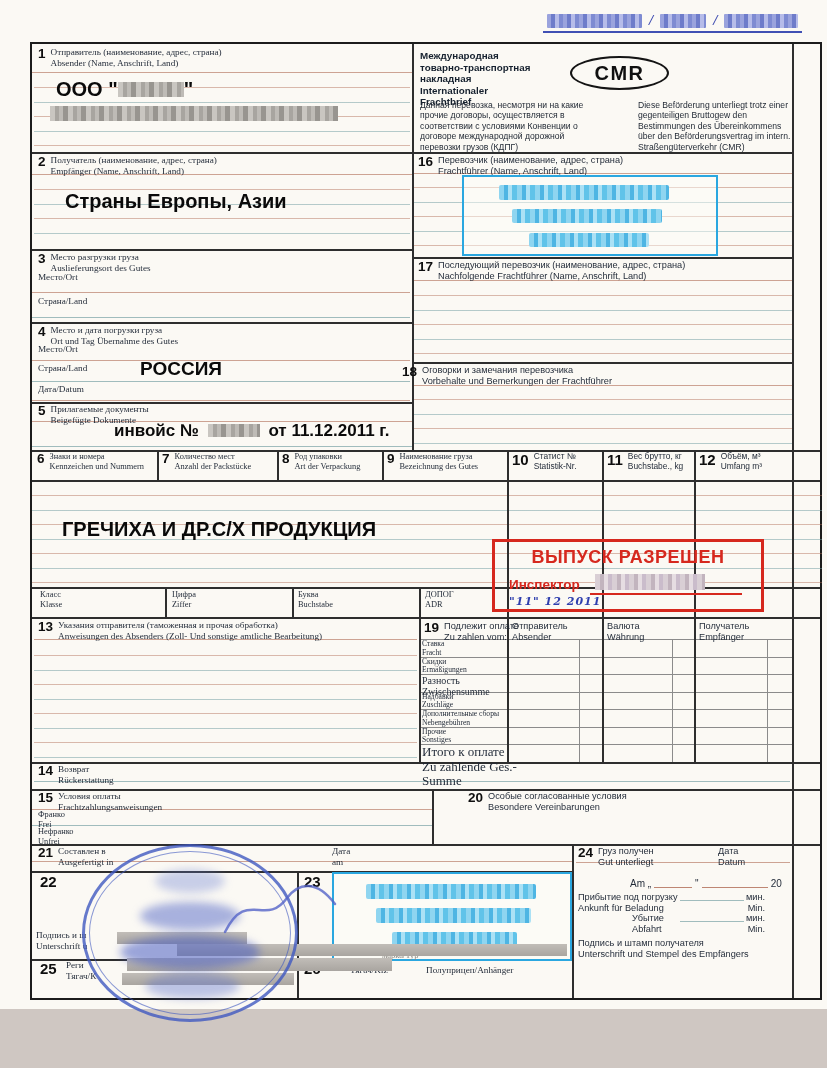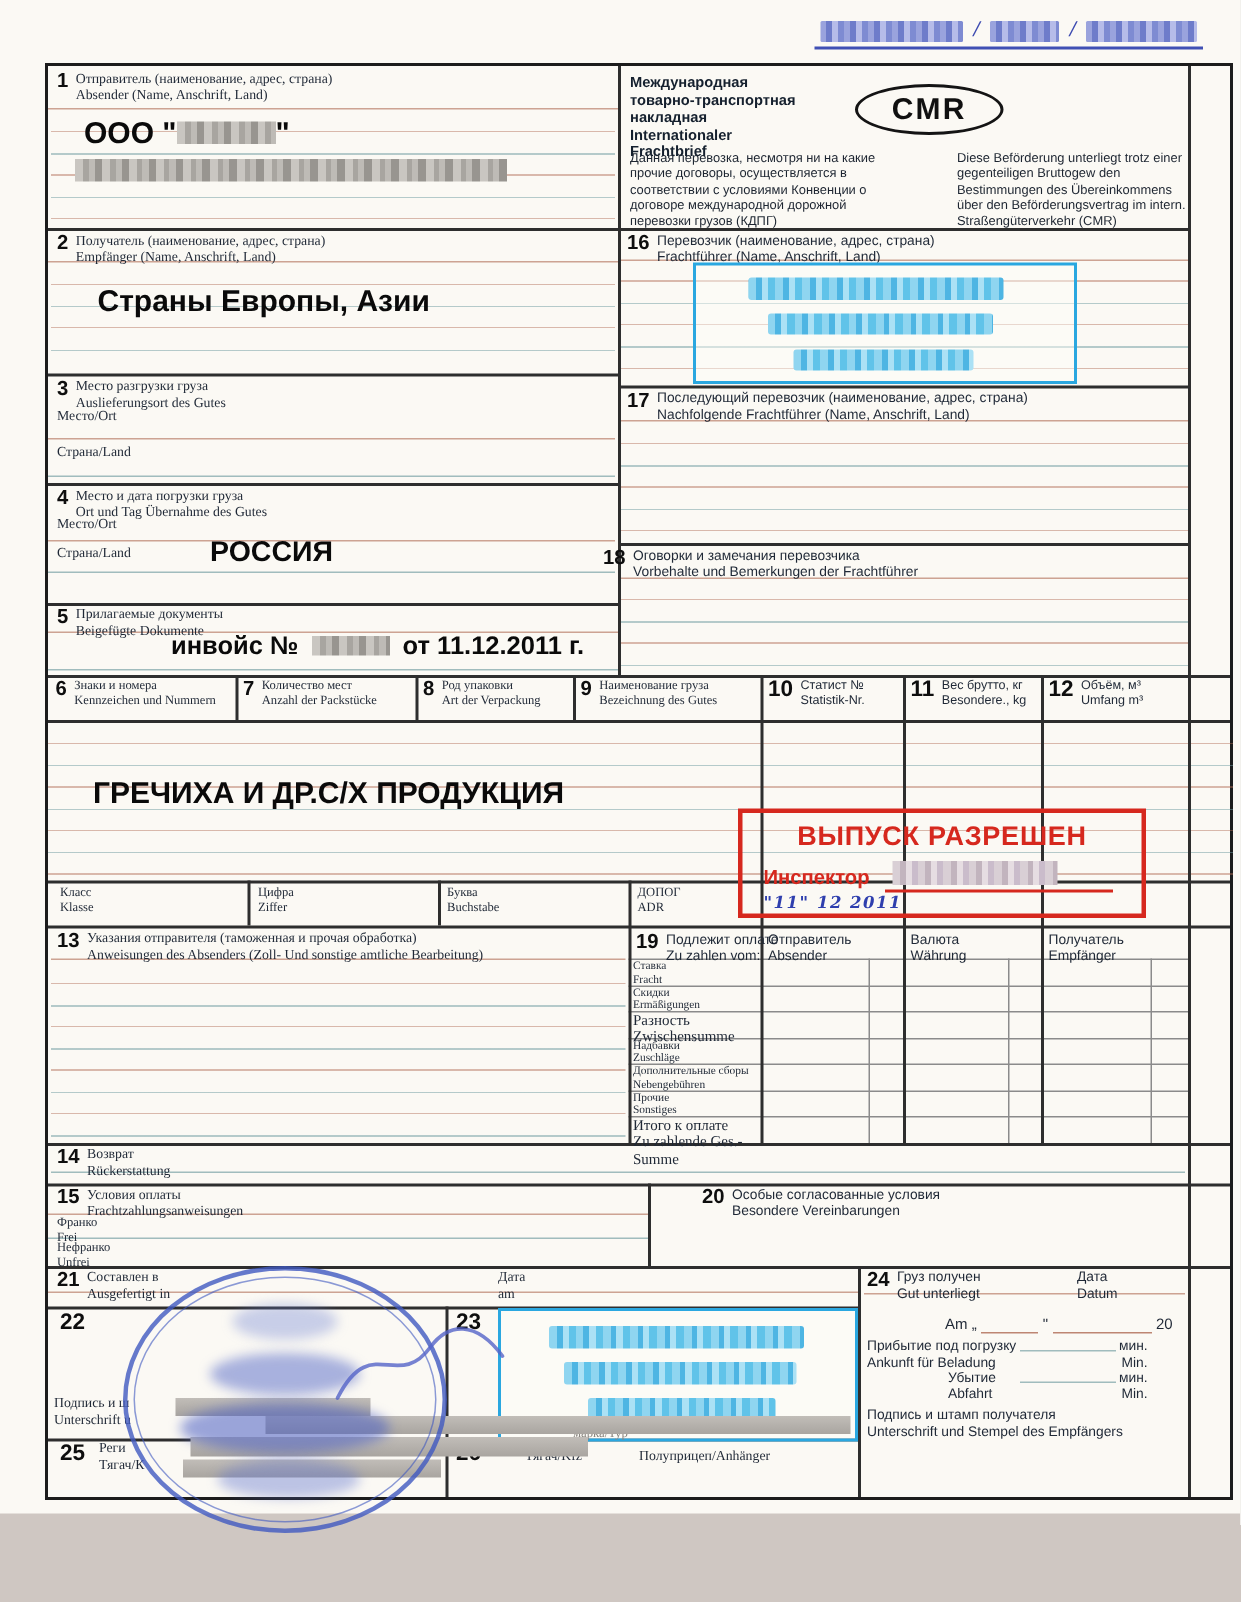--- a/index.html
+++ b/index.html
@@ -159,20 +159,21 @@
     <div class="a z3 hdr" style="left:6px;top:281px">
       <span class="num">4</span>
       <span class="lb sf">
           <span>Место и дата погрузки груза</span>
           <span>Ort und Tag Übernahme des Gutes</span>
         </span>
     </div>
     <div class="fld bbr" style="left:0;top:298px;width:378px;height:19px"><span>Место/Ort</span></div>
     <div class="fld bbt" style="left:0;top:317px;width:378px;height:21px"><span>Страна/Land</span></div>
     <div class="val" style="left:108px;top:314px;font-size:19px">РОССИЯ</div>
+    <div class="fld bbr" style="left:0;top:338px;width:378px;height:19px"><span>Дата/Datum</span></div>
 
     <div class="a z3 hdr" style="left:6px;top:360px">
       <span class="num">5</span>
       <span class="lb sf">
           <span>Прилагаемые документы</span>
           <span>Beigefügte Dokumente</span>
         </span>
     </div>
     <div class="val" style="left:82px;top:377px;font-size:17px">
       <span>инвойс №</span>
@@ -252,21 +253,21 @@
       <span class="num" style="font-size:15px">10</span>
       <span class="lb sn s8">
           <span>Статист №</span>
           <span>Statistik-Nr.</span>
         </span>
     </div>
     <div class="a z3 hdr" style="left:575px;top:408px">
       <span class="num" style="font-size:15px">11</span>
       <span class="lb sn s8">
           <span>Вес брутто, кг</span>
-          <span>Besondere., kg</span>
+          <span>Buchstabe., kg</span>
         </span>
     </div>
     <div class="a z3 hdr" style="left:667px;top:408px">
       <span class="num" style="font-size:15px">12</span>
       <span class="lb sn s8">
           <span>Объём, м³</span>
           <span>Umfang m³</span>
         </span>
     </div>
 
@@ -342,21 +343,21 @@
           <span>Zuschläge</span>
         </div>
       <div class="lb sf" style="font-size:7.6px;line-height:1.12;height:17.55px">
           <span>Дополнительные сборы</span>
           <span>Nebengebühren</span>
         </div>
       <div class="lb sf" style="font-size:7.6px;line-height:1.12;height:17.55px">
           <span>Прочие</span>
           <span>Sonstiges</span>
         </div>
-      <div class="lb sf" style="font-size:10px;line-height:1.12;height:17.55px">
+      <div class="lb sf" style="font-size:13px;line-height:1.12;height:17.55px">
           <span>Итого к оплате</span>
           <span>Zu zahlende Ges.-Summe</span>
         </div>
     </div>
 
     <div class="a z3 hdr" style="left:6px;top:720px">
       <span class="num">14</span>
       <span class="lb sf">
           <span>Возврат</span>
           <span>Rückerstattung</span>
@@ -416,21 +417,21 @@
       <span class="num">24</span>
       <span class="lb sn">
           <span>Груз получен</span>
           <span>Gut unterliegt</span>
         </span>
     </div>
     <div class="a z3 lb sn" style="left:686px;top:802px">
         <span>Дата</span>
         <span>Datum</span>
       </div>
-    <div class="a z3 sn" style="left:598px;top:834px;font-size:10px;color:#1f2836;display:flex;align-items:center;gap:3px">
+    <div class="a z3 sn" style="left:598px;top:834px;font-size:10px;color:#1f2836;display:flex;align-items:flex-start;gap:3px">
       <span>Am „</span>
         <span class="hline5" style="width:38px"></span>
         <span>"</span>
         <span class="hline5" style="width:66px"></span>
         <span>20</span>
     </div>
     <div class="a z3 lb sn" style="left:546px;top:848px">
         <span>Прибытие под погрузку</span>
         <span>Ankunft für Beladung</span>
       </div>

